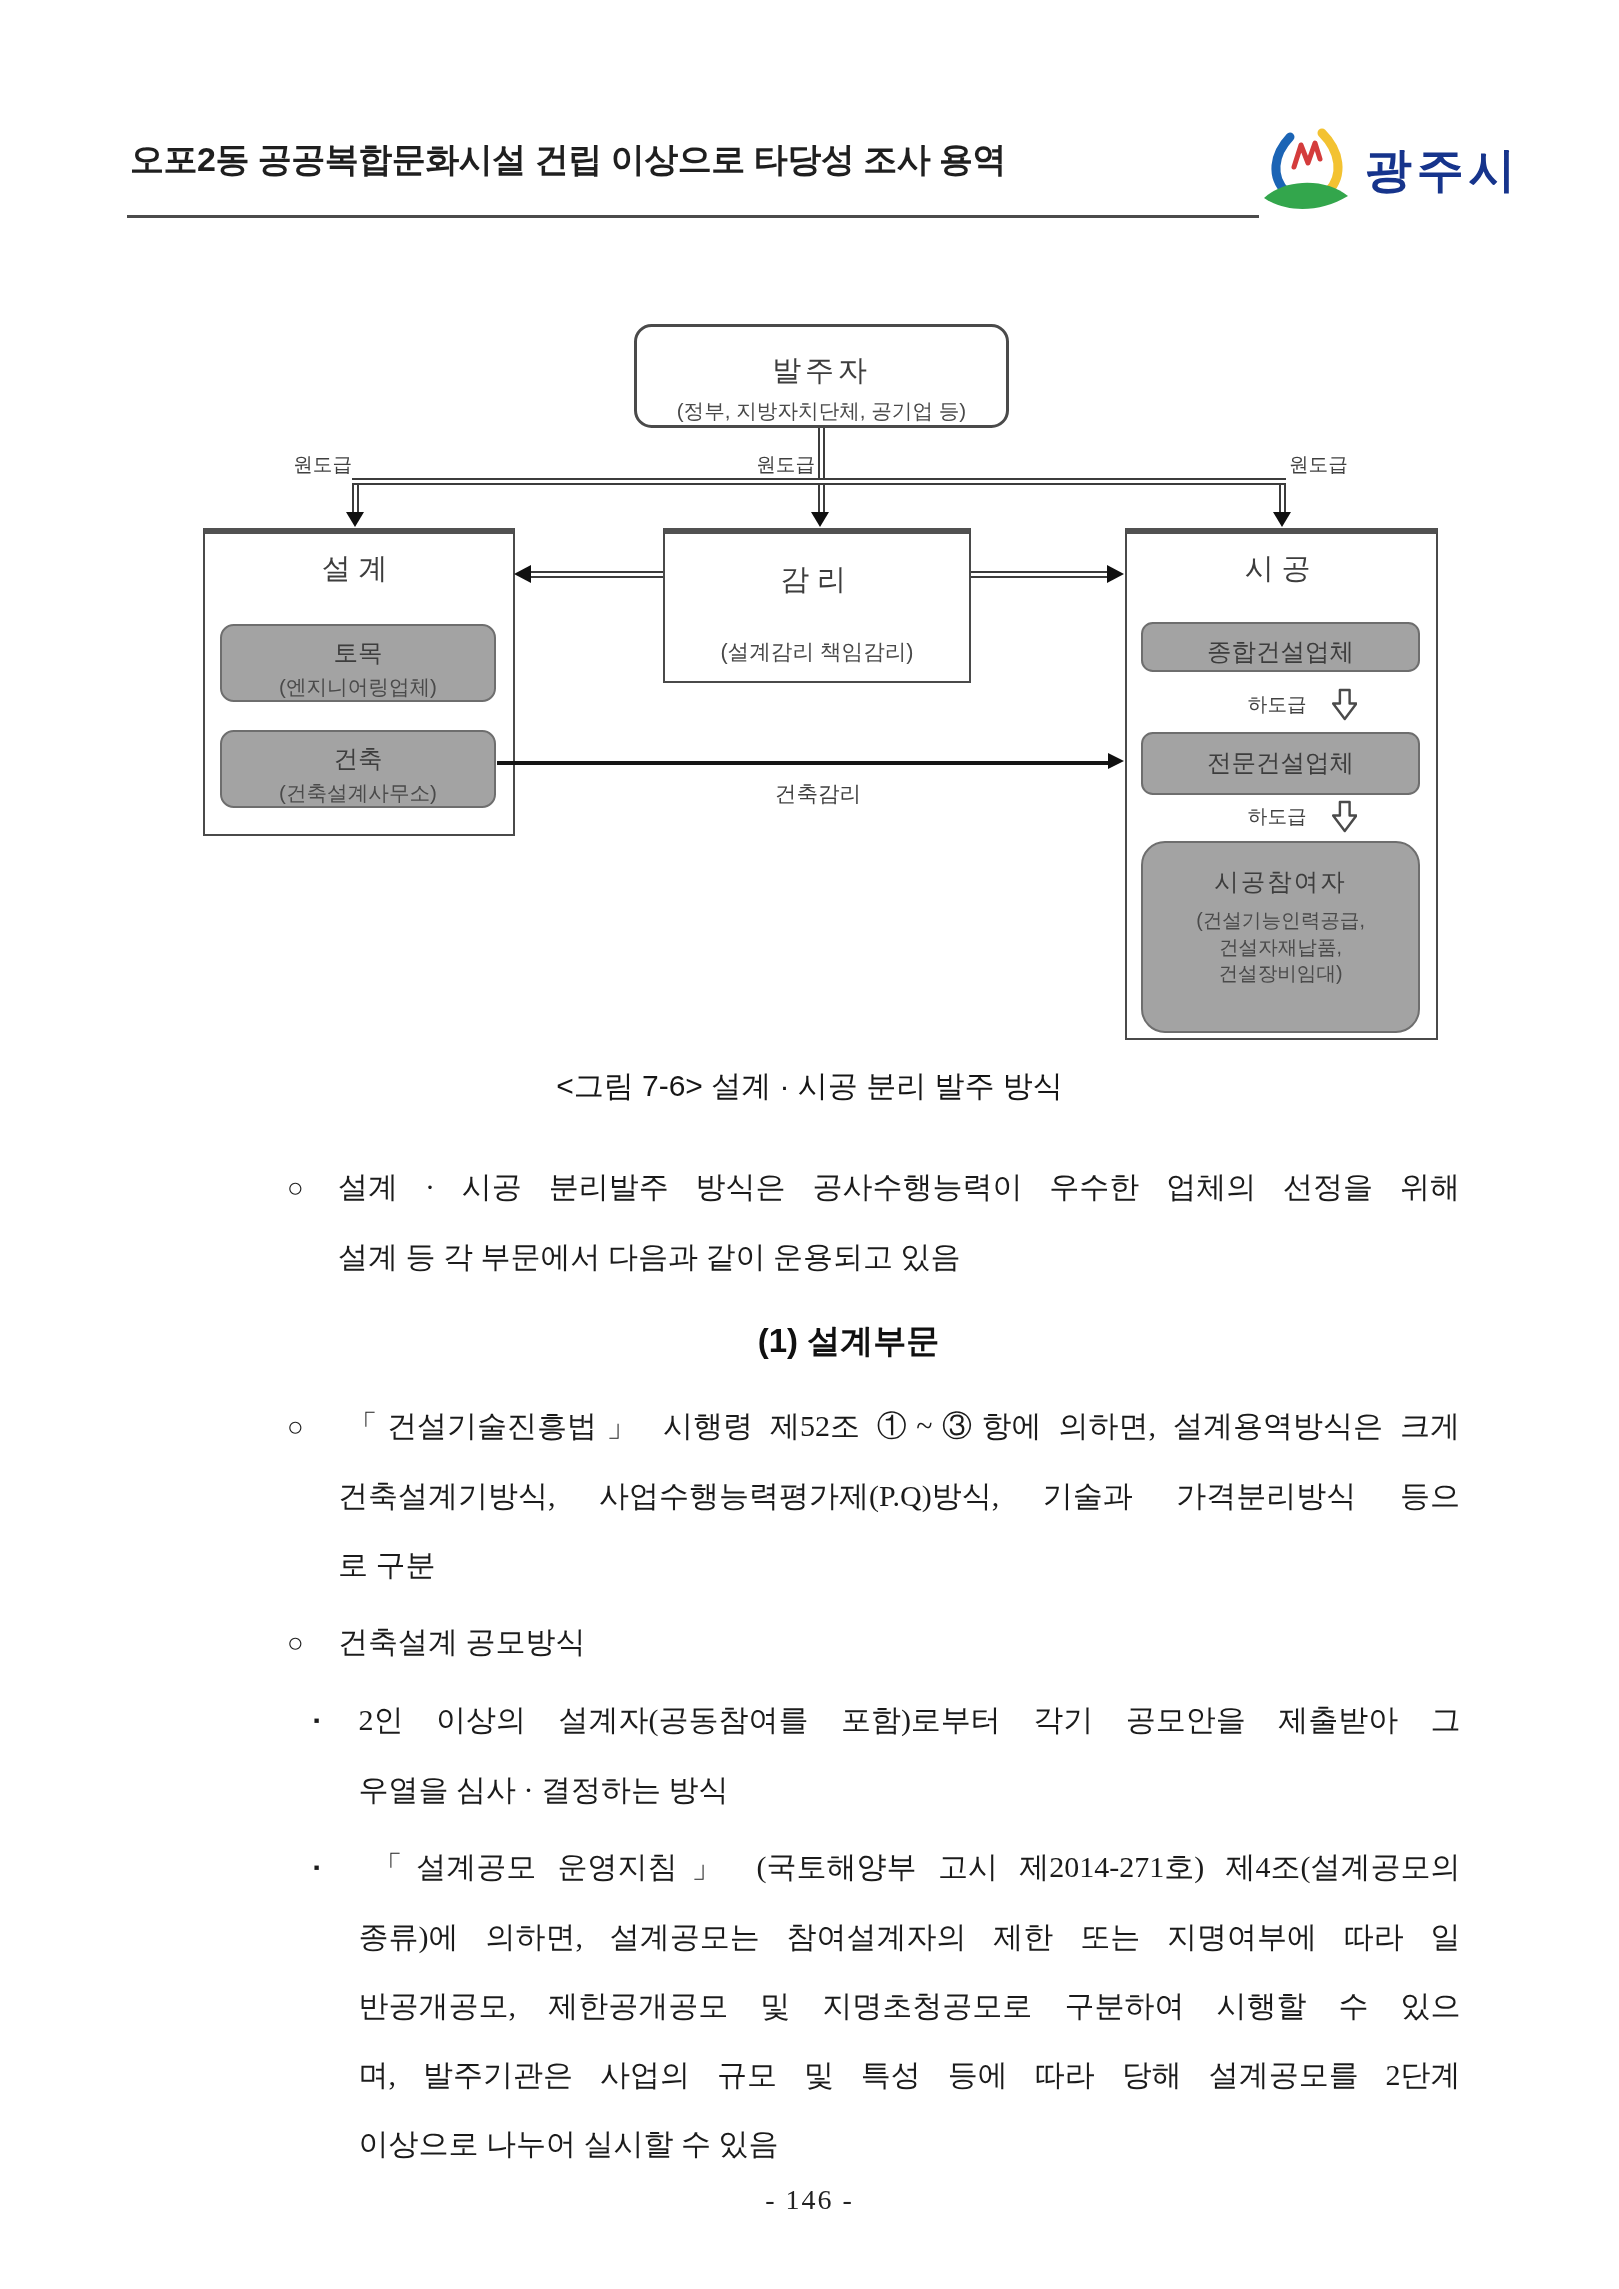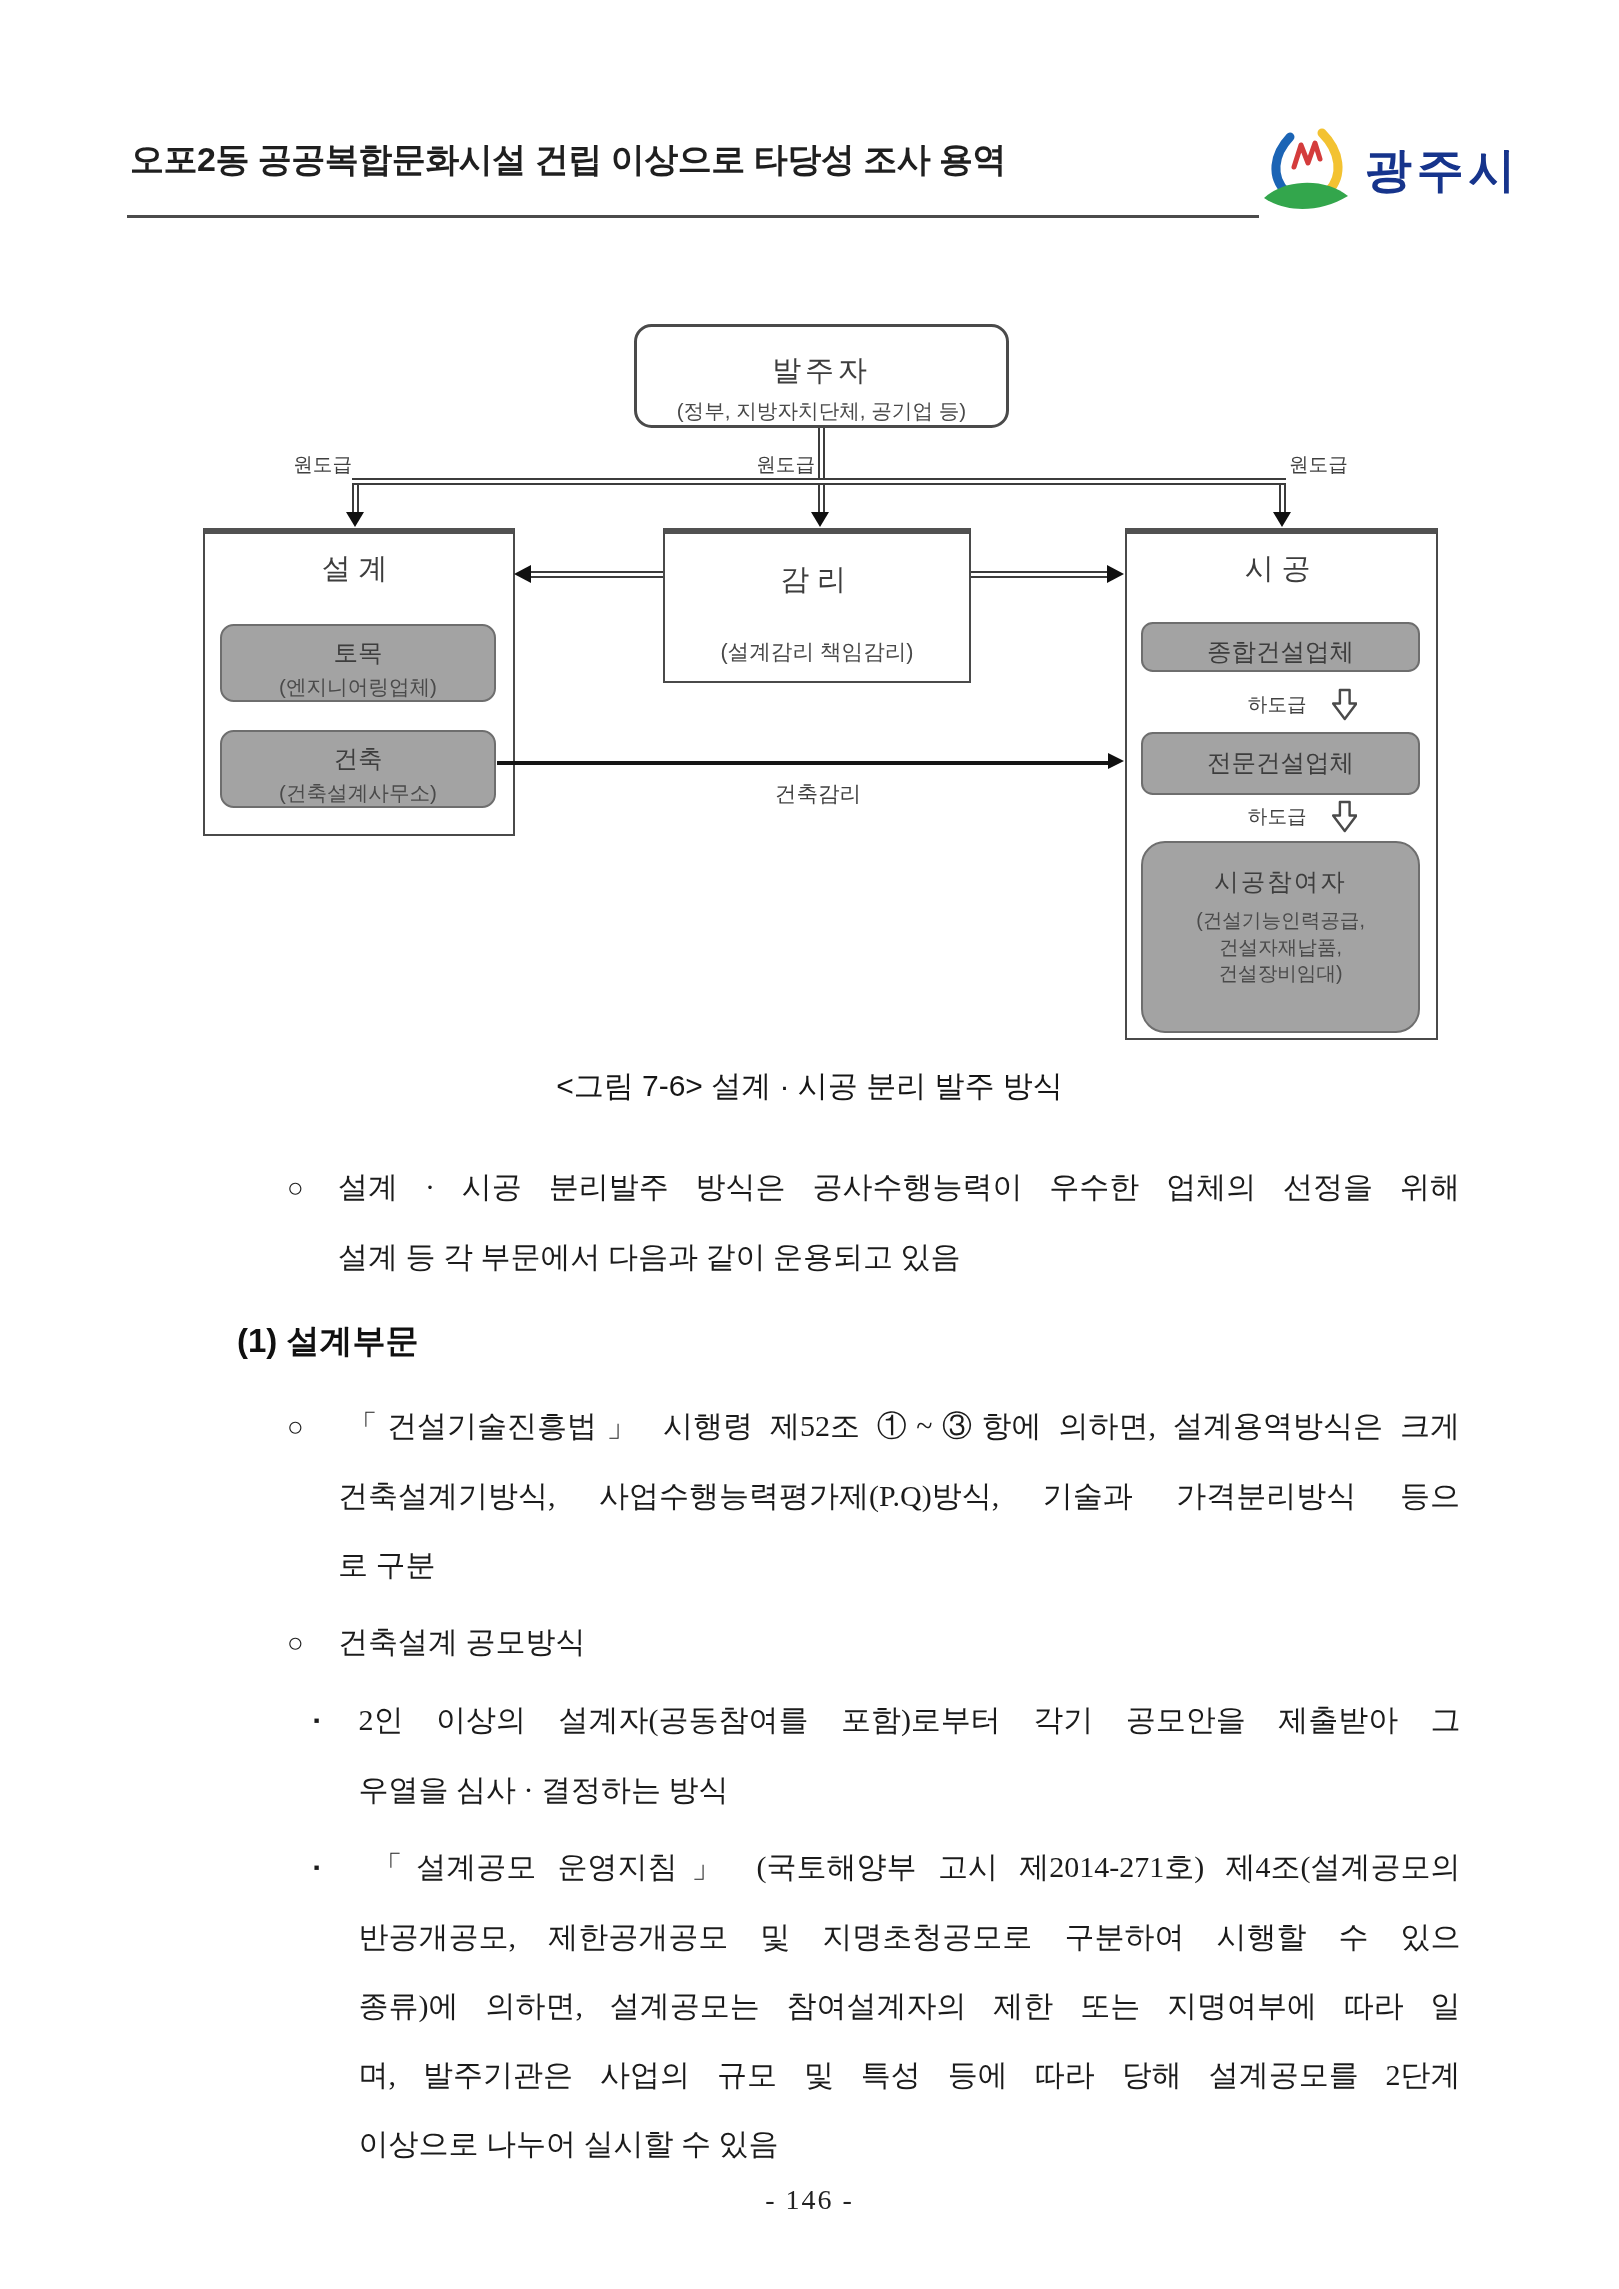--- a/index.html
+++ b/index.html
@@ -73,21 +73,21 @@
 
   .body-text { position: absolute; left: 338px; top: 1152px; width: 1122px;
                font-size: 30px; line-height: 69px; color: #1b1b1b; }
   .para { margin-bottom: 7.8px; }
   .line.jl { text-align: justify; text-align-last: justify; }
   .line.ll { text-align: left; }
   .o-marker { display: inline-block; width: 51px; margin-left: -51px; font-size: 28px; }
   .sq-para { margin-left: 20.6px; width: 1102px; }
   .sq-marker { display: inline-block; width: 45px; margin-left: -45px; font-size: 17.6px; vertical-align: 3.9px; }
   .sec-heading { margin: 23.5px 0 25.5px -101px;
-    font-family: "Liberation Sans", sans-serif; font-weight: bold; font-size: 33px; line-height: 51px; color: #101010; }
+    font-family: "Liberation Sans", sans-serif; font-weight: bold; font-size: 33px; line-height: 51px; color: #101010; text-align: center; }
 
   .page-number { position: absolute; left: 0; top: 2184px; width: 1619px; text-align: center;
                  font-size: 28px; letter-spacing: 2px; color: #222; }
 </style>
 </head>
 <body>
 
 <div class="page">
 
   <div class="doc-title">오포2동 공공복합문화시설 건립 이상으로 타당성 조사 용역</div>
@@ -200,22 +200,22 @@
       <div class="line ll"><span class="o-marker">○</span><span>건축설계 공모방식</span></div>
     </div>
 
     <div class="para sq-para">
       <div class="line jl"><span class="sq-marker">▪</span><span>2인 이상의 설계자(공동참여를 포함)로부터 각기 공모안을 제출받아 그</span></div>
       <div class="line ll">우열을 심사 · 결정하는 방식</div>
     </div>
 
     <div class="para sq-para">
       <div class="line jl"><span class="sq-marker">▪</span><span>「설계공모 운영지침」 (국토해양부 고시 제2014-271호) 제4조(설계공모의</span></div>
+      <div class="line jl">종류)에 의하면, 설계공모는 참여설계자의 제한 또는 지명여부에 따라 일</div>
       <div class="line jl">반공개공모, 제한공개공모 및 지명초청공모로 구분하여 시행할 수 있으</div>
-      <div class="line jl">종류)에 의하면, 설계공모는 참여설계자의 제한 또는 지명여부에 따라 일</div>
       <div class="line jl">며, 발주기관은 사업의 규모 및 특성 등에 따라 당해 설계공모를 2단계</div>
       <div class="line ll">이상으로 나누어 실시할 수 있음</div>
     </div>
   </div>
 
   <div class="page-number">- 146 -</div>
 </div>
 
 
 </body></html>

